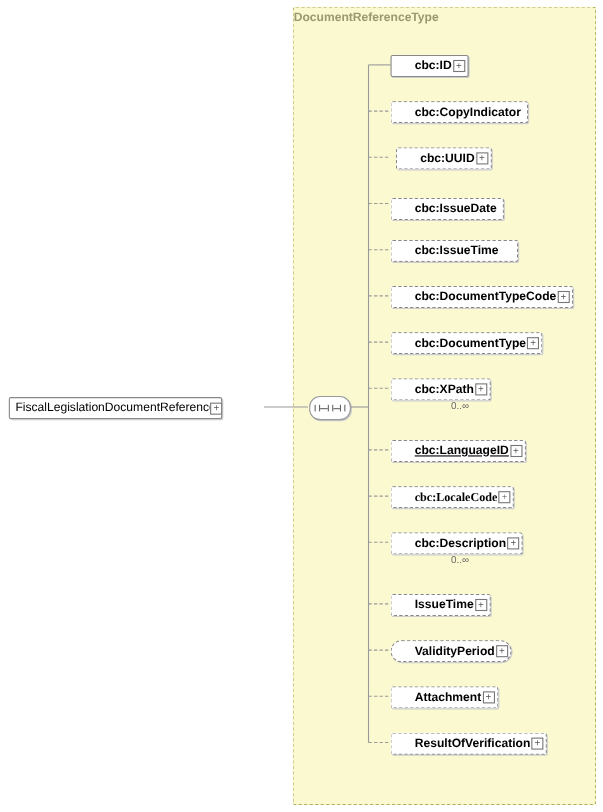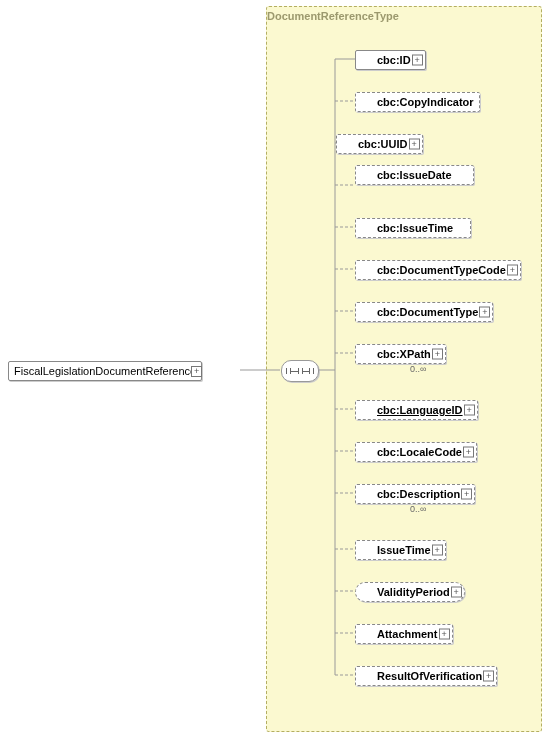--- a/index.html
+++ b/index.html
@@ -162,27 +162,27 @@
     <path d="M 335 451 H 355" stroke="#999" fill="none" stroke-dasharray="3,2"></path>
     <path d="M 335 493 H 355" stroke="#999" fill="none" stroke-dasharray="3,2"></path>
     <path d="M 335 549 H 355" stroke="#999" fill="none" stroke-dasharray="3,2"></path>
     <path d="M 335 591 H 355" stroke="#999" fill="none" stroke-dasharray="3,2"></path>
     <path d="M 335 633 H 355" stroke="#999" fill="none" stroke-dasharray="3,2"></path>
     <path d="M 335 675 H 355" stroke="#999" fill="none" stroke-dasharray="3,2"></path>
   </svg>
 
 <div class="child-box solid-b" style="left: 355px; top: 50px;"><b>cbc:ID</b><span class="expand">+</span></div>
 <div class="child-box dash-b" style="left: 355px; top: 92px; padding-right: 5px;"><b>cbc:CopyIndicator</b></div>
-<div class="child-box dash-b" style="left: 336px; top: 134px;"><b>cbc:UUID</b><span class="expand">+</span></div>
-<div class="child-box dash-b" style="left: 355px; top: 165px; padding-right: 21px;"><b>cbc:IssueDate</b></div>
+<div class="child-box dash-b" style="left: 360px; top: 134px;"><b>cbc:UUID</b><span class="expand">+</span></div>
+<div class="child-box dash-b" style="left: 355px; top: 180px; padding-right: 5px;"><b>cbc:IssueDate</b></div>
 <div class="child-box dash-b" style="left: 355px; top: 218px; padding-right: 17px;"><b>cbc:IssueTime</b></div>
 <div class="child-box dash-b" style="left: 355px; top: 260px;"><b>cbc:DocumentTypeCode</b><span class="expand">+</span></div>
 <div class="child-box dash-b" style="left: 355px; top: 302px;"><b>cbc:DocumentType</b><span class="expand">+</span></div>
 <div class="child-box dash-b" style="left: 355px; top: 344px;"><b>cbc:XPath</b><span class="expand">+</span></div>
 <div class="card" style="left: 410px; top: 364px;">0..∞</div>
 <div class="child-box dash-b" style="left: 355px; top: 400px; text-decoration: underline;"><b>cbc:LanguageID</b><span class="expand">+</span></div>
-<div class="child-box dash-b" style="left: 355px; top: 442px;"><b>cbc:LocaleCode</b><span class="expand">+</span></div>
+<div class="child-box dash-b" style="left: 355px; top: 442px; font-family: Liberation Serif, serif;"><b>cbc:LocaleCode</b><span class="expand">+</span></div>
 <div class="child-box dash-b" style="left: 355px; top: 484px;"><b>cbc:Description</b><span class="expand">+</span></div>
 <div class="card" style="left: 410px; top: 504px;">0..∞</div>
 <div class="child-box dash-b" style="left: 355px; top: 540px;"><b>IssueTime</b><span class="expand">+</span></div>
 <div class="child-box dash-b" style="left: 355px; top: 582px; border-radius: 10px;"><b>ValidityPeriod</b><span class="expand">+</span></div>
 <div class="child-box dash-b" style="left: 355px; top: 624px;"><b>Attachment</b><span class="expand">+</span></div>
 <div class="child-box dash-b" style="left: 355px; top: 666px;"><b>ResultOfVerification</b><span class="expand">+</span></div>
 
 </body></html>

